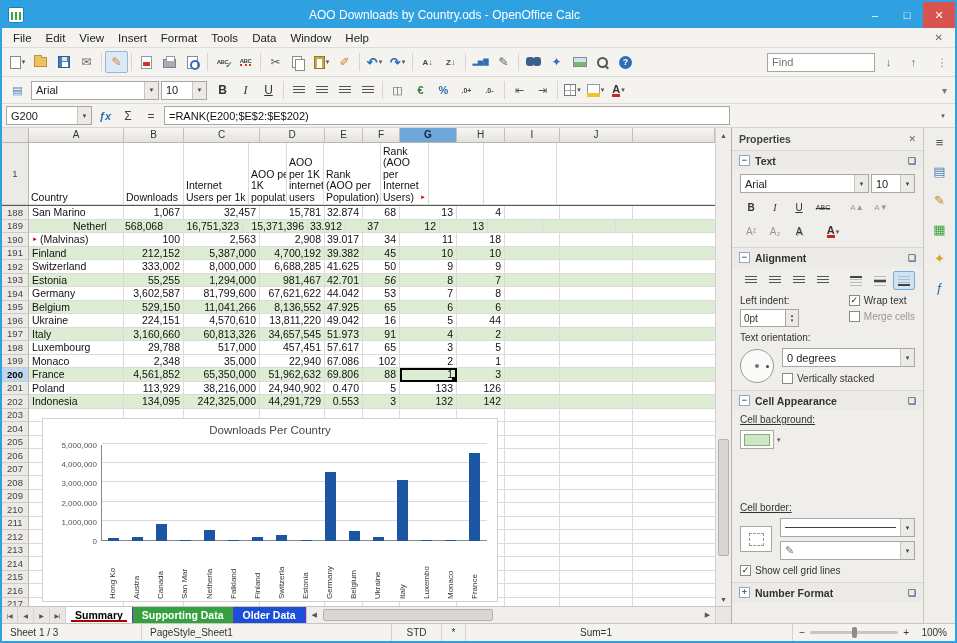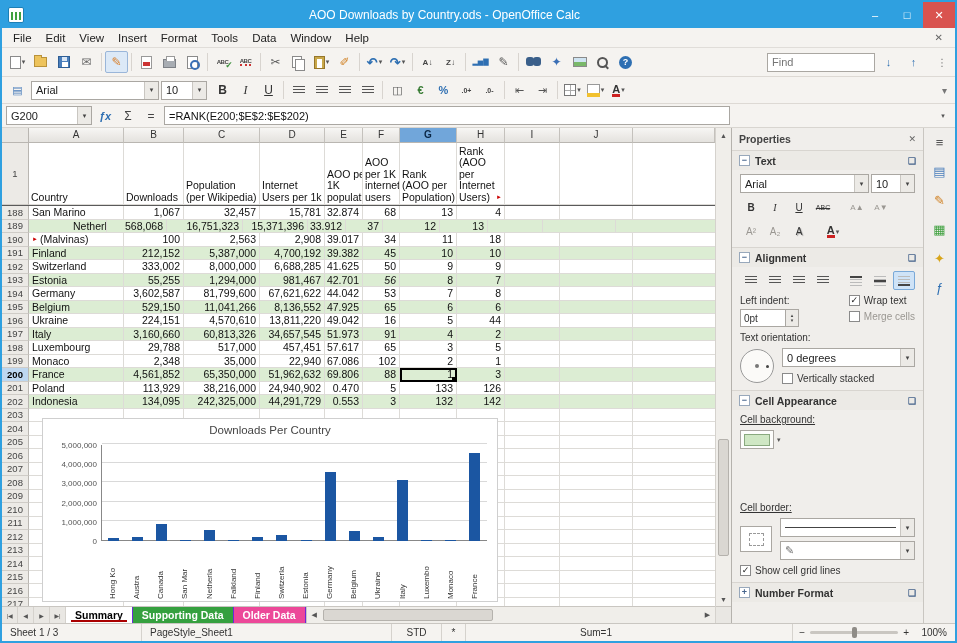--- a/index.html
+++ b/index.html
@@ -446,23 +446,20 @@
             <div class="chcell chfill"></div>
           </div>
           <div class="rowline hdrrow">
             <div class="rh">1</div>
             <div class="cell h" style="width: 95px;">
               <span>Country</span>
             </div>
             <div class="cell h" style="width: 60px;">
               <span>Downloads</span>
             </div>
-            <div class="cell h" style="width: 76px;">
-              <span>Population (per Wikipedia)</span>
-            </div>
             <div class="cell h" style="width: 65px;">
               <span>Internet Users per 1k</span>
             </div>
             <div class="cell h" style="width: 38px;">
               <span>AOO per 1K population</span>
             </div>
             <div class="cell h" style="width: 37px;">
               <span>AOO per 1K internet users</span>
             </div>
             <div class="cell h" style="width: 57px;">
@@ -1620,21 +1617,21 @@
           </div>
         </div>
       <div class="tabsrow">
         <span class="tnav">|◀</span>
         <span class="tnav">◀</span>
         <span class="tnav">▶</span>
         <span class="tnav">▶|</span>
         <span id="sheet-tabs" style="display:flex;align-items:stretch;">
             <span class="stab active">Summary</span>
             <span class="stab" style="background: rgb(53, 160, 63);">Supporting Data</span>
-            <span class="stab" style="background: #ec4899;">Older Data</span>
+            <span class="stab" style="background: #1d4ed8;">Older Data</span>
           </span>
         <div class="hscroll">
           <span class="harrow">◀</span>
           <div class="htrack">
               <div class="hthumb"></div>
             </div>
           <span class="harrow">▶</span>
         </div>
       </div>
     </div>

